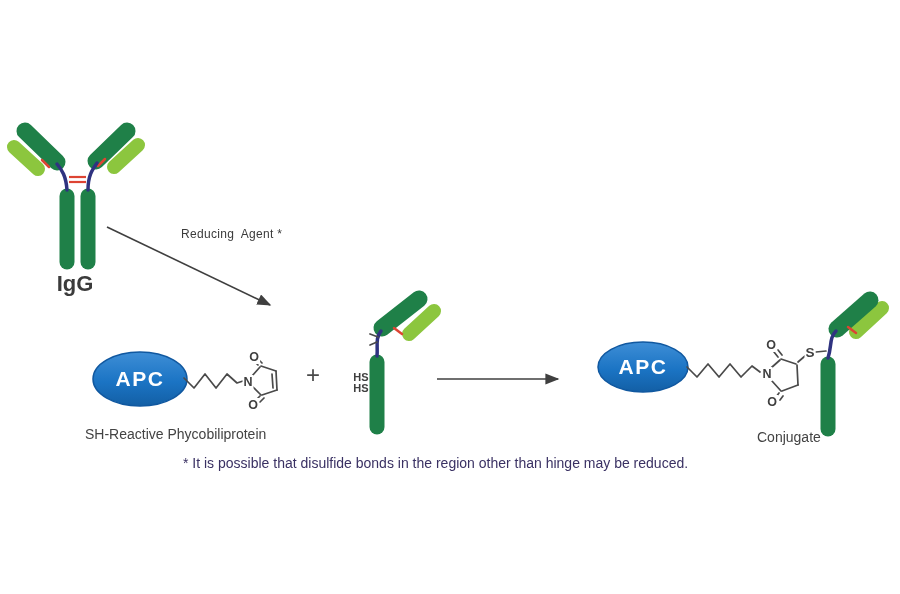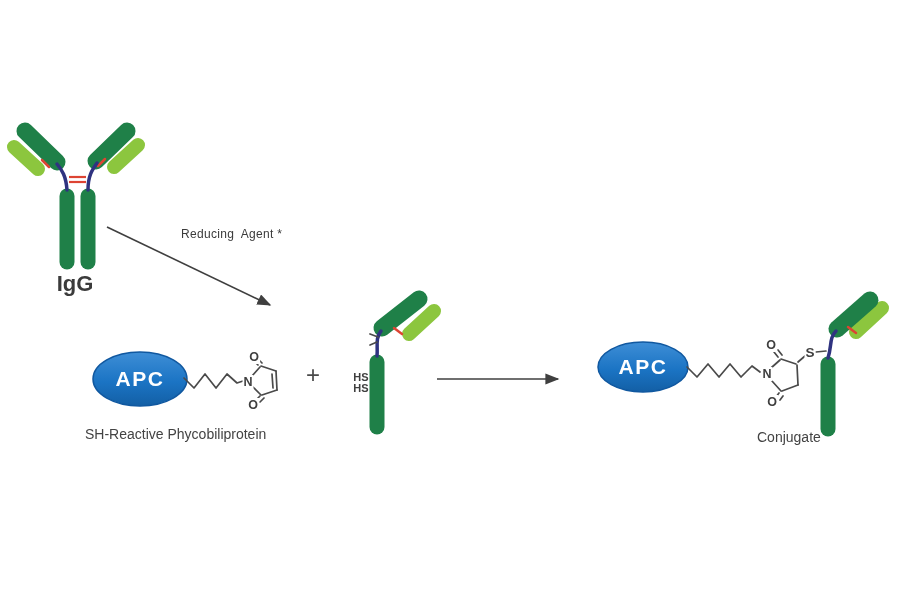--- a/index.html
+++ b/index.html
@@ -121,20 +121,21 @@
   <span class="lbl ra-lbl pre" style="left:181px;top:228px;">Reducing  Agent *</span>
 
   <span class="lbl apc-lbl ctr" style="left:140px;top:378px;">APC</span>
   <span class="lbl apc-lbl ctr" style="left:643px;top:366px;">APC</span>
 
   <span class="lbl plus-lbl ctr" style="left:313px;top:375px;">+</span>
 
   <span class="lbl cap-lbl" style="left:85px;top:427px;">SH-Reactive Phycobiliprotein</span>
   <span class="lbl cap-lbl" style="left:736px;top:430px;margin-left:21px;">Conjugate</span>
 
+  <span class="lbl foot-lbl" style="left:183px;top:456px;">* It is possible that disulfide bonds in the region other than hinge may be reduced.</span>
 
   <span class="lbl hs-lbl ctr" style="left:361px;top:334px;">HS</span>
   <span class="lbl hs-lbl ctr" style="left:361px;top:345px;">HS</span>
 
   <span class="atom" style="left:254px;top:357px;">O</span>
   <span class="atom" style="left:248px;top:382px;">N</span>
   <span class="atom" style="left:253px;top:405px;">O</span>
 
   <span class="atom" style="left:771px;top:345px;">O</span>
   <span class="atom" style="left:767px;top:374px;">N</span>

